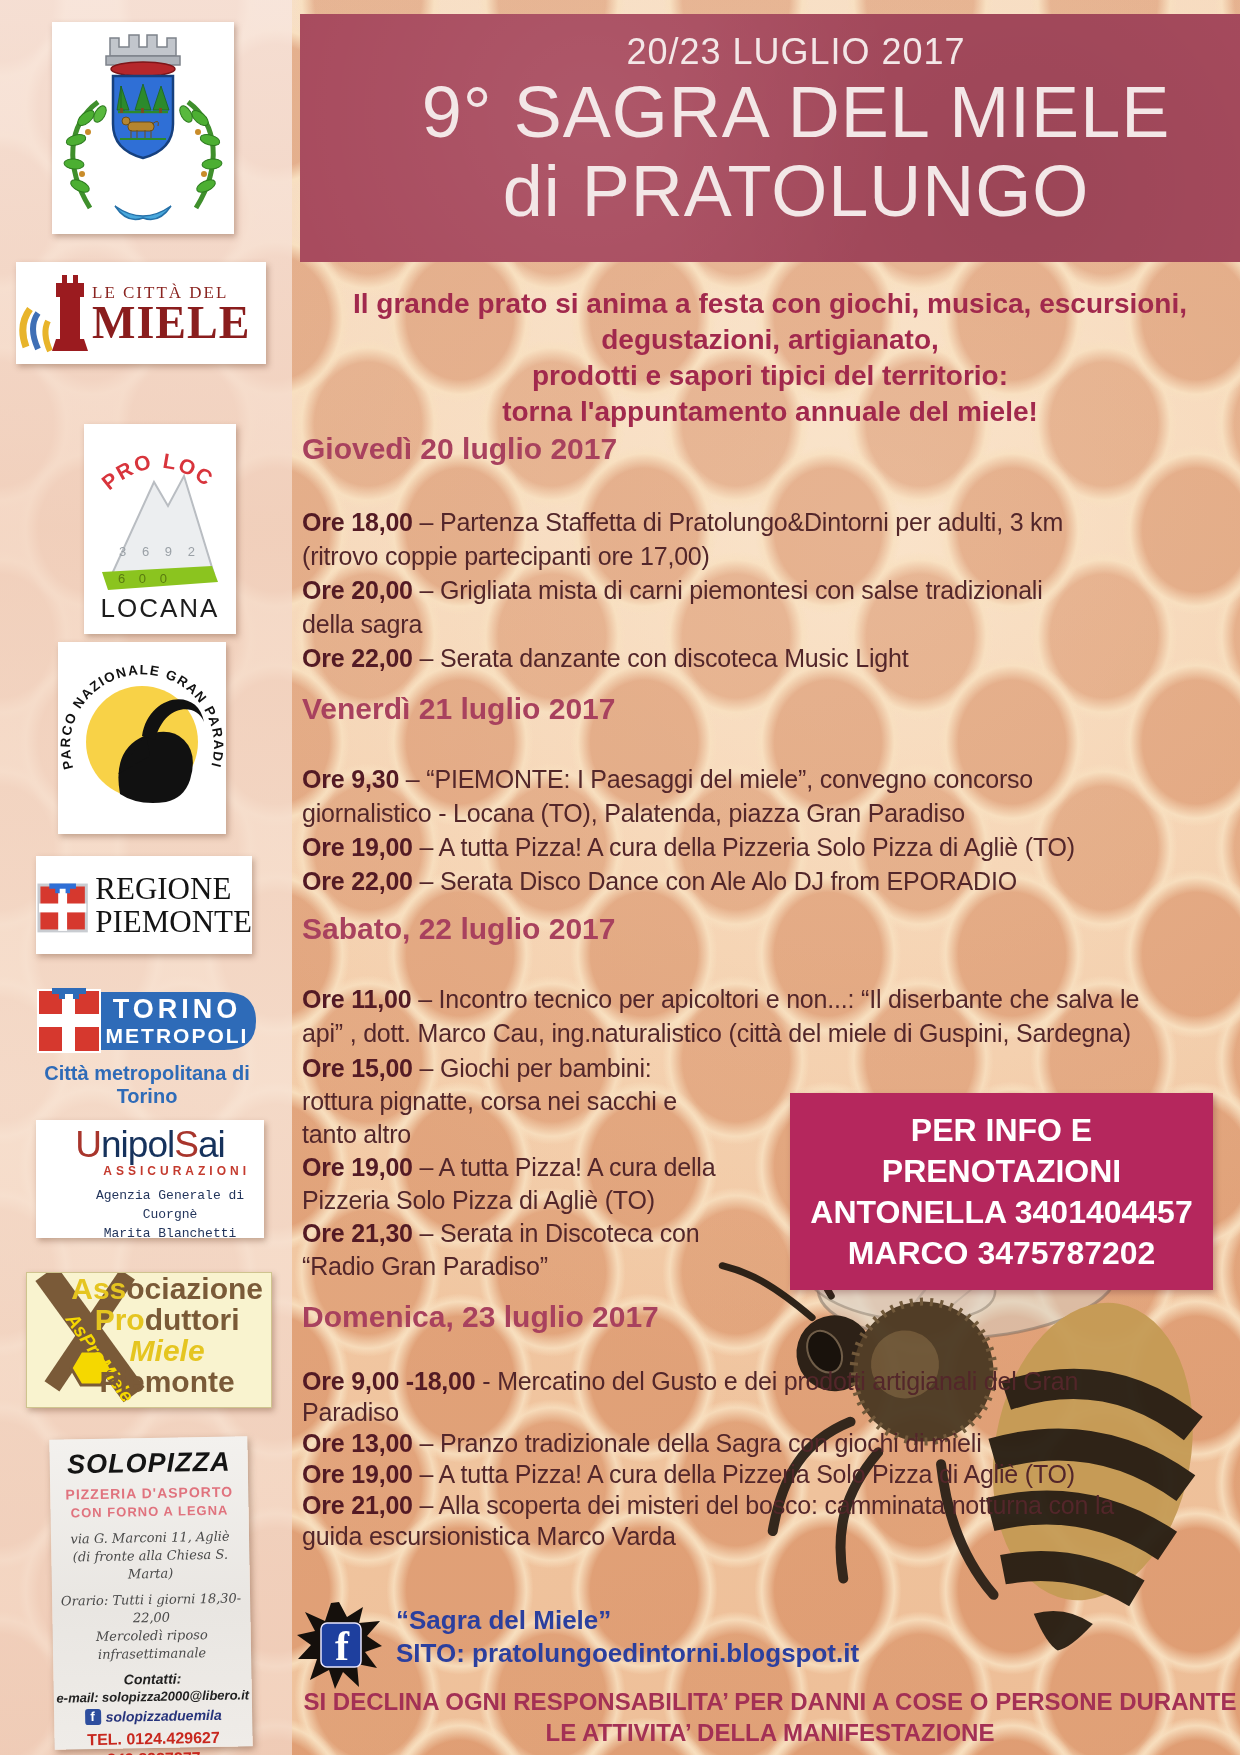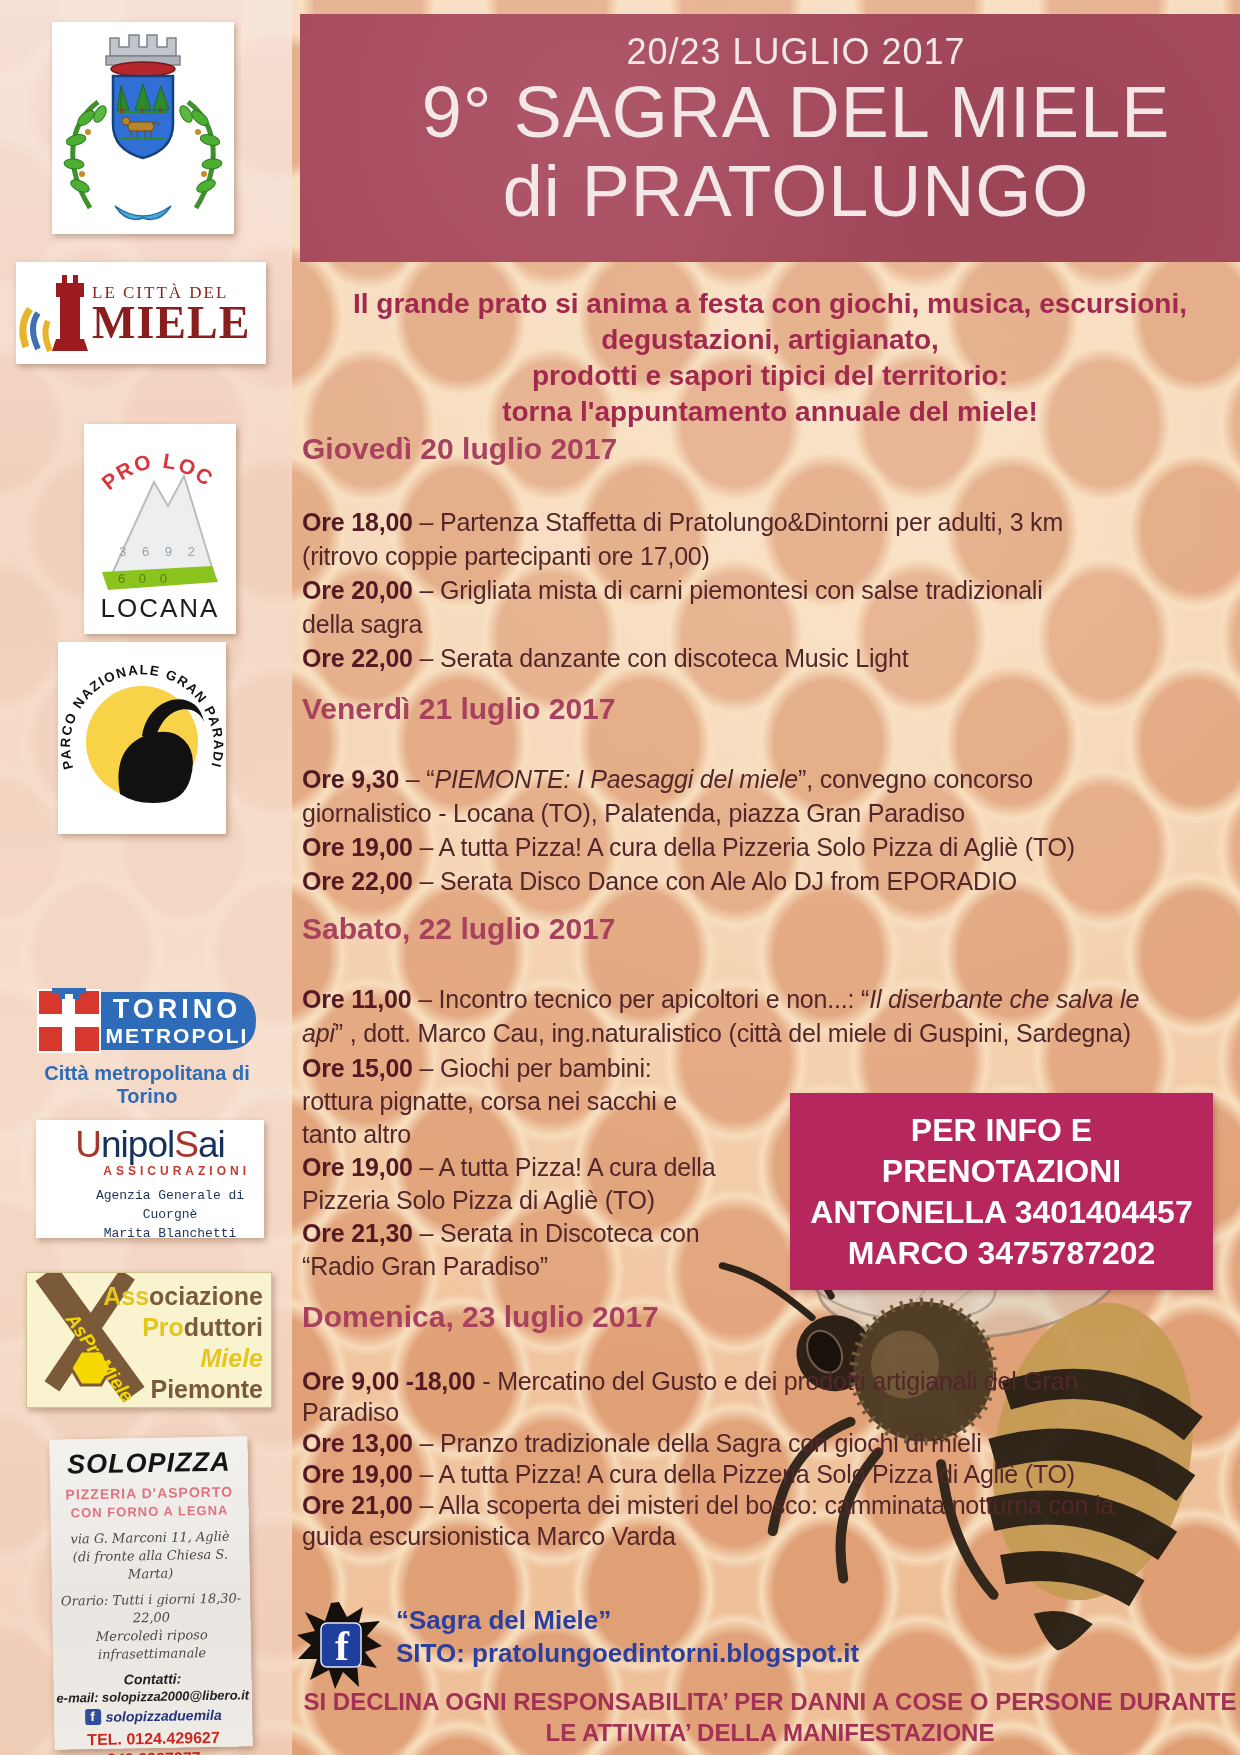--- a/index.html
+++ b/index.html
@@ -32,21 +32,21 @@
   .band .t1{font-size:72px;line-height:80px;letter-spacing:1px;}
   .band .t2{font-size:72px;line-height:78px;letter-spacing:1px;}
 
   .intro{left:310px;top:286px;width:920px;text-align:center;z-index:4;
     font-weight:bold;font-size:28px;line-height:36px;color:#a1294d;white-space:pre-line;}
 
   .day-h{z-index:4;font-weight:bold;font-size:30px;color:#a8415e;}
   .body-text{z-index:4;font-size:25px;line-height:34px;color:#53262a;letter-spacing:-0.2px;width:934px;}
   .body-text p{margin:0;}
   .time{font-weight:bold;color:#531a24;}
-  .it{font-style:italic;}
+  .it{}
   .narrow{width:470px;line-height:33px;}
   .sun{line-height:31px;}
 
   .infobox{left:790px;top:1093px;width:423px;height:197px;background:#b5275d;z-index:3;
     color:#fff;font-weight:bold;font-size:32px;line-height:41px;text-align:center;
     display:flex;align-items:center;justify-content:center;white-space:pre-line;box-shadow:2px 3px 6px rgba(96,30,40,.3);}
 
   .fb-blurb{left:396px;top:1604px;z-index:4;color:#2b3f9e;font-weight:bold;}
   .fb-blurb .l1{font-size:26px;line-height:33px;}
   .fb-blurb .l2{font-size:26px;line-height:33px;}
@@ -66,21 +66,21 @@
   .torino .sub{color:#2e6bb8;font-weight:bold;font-size:20px;margin-top:2px;text-align:center;width:226px;}
 
   .unipol{left:36px;top:1120px;width:228px;height:118px;text-align:center;padding-top:6px;box-sizing:border-box;}
   .unipol .brand{color:#16325c;font-weight:normal;font-size:37px;line-height:38px;letter-spacing:-1px;}
   .unipol .brand .red{color:#a8352c;}
   .unipol .assic{color:#c43a2e;font-weight:bold;font-size:12px;letter-spacing:4px;text-align:right;width:200px;margin:0 auto;}
   .unipol .ag{font-family:"Liberation Mono",monospace;font-weight:normal;font-size:13px;line-height:19px;color:#23355c;margin-top:8px;margin-left:40px;}
 
   .asp{left:26px;top:1272px;width:244px;height:134px;background:#f9f3cf;border:1px solid #cfc48e;
     box-shadow:2px 3px 6px rgba(96,52,28,.35);z-index:4;}
-  .asp .words{position:absolute;right:8px;top:8px;text-align:right;font-weight:bold;font-size:25px;line-height:31px;color:#7a5a38;}
+  .asp .words{position:absolute;right:8px;top:0;text-align:center;font-weight:bold;font-size:30px;line-height:31px;color:#7a5a38;}
   .asp .y{color:#e5c520;}
   .asp .mi{font-style:italic;}
 
   .solo{left:52px;top:1438px;width:198px;height:310px;z-index:4;transform:rotate(-1deg);
     background:linear-gradient(180deg,#f3f1ee,#e9e6e2 55%,#efece8);box-shadow:2px 3px 7px rgba(96,52,28,.4);
     text-align:center;box-sizing:border-box;padding-top:10px;}
   .solo .t{font-weight:bold;font-style:italic;font-size:27px;letter-spacing:1px;color:#141414;}
   .solo .p1{color:#e0737e;font-weight:bold;font-size:14px;letter-spacing:1px;margin-top:6px;}
   .solo .p2{color:#e0737e;font-weight:bold;font-size:13px;letter-spacing:1px;margin-top:3px;}
   .solo .scr{font-family:"DejaVu Serif",serif;font-style:italic;font-size:13px;line-height:18px;color:#4a4a4a;margin-top:10px;}
@@ -220,20 +220,32 @@
         <textPath href="#ringp" startOffset="2">PARCO NAZIONALE GRAN PARADISO</textPath>
       </text>
       <g fill="#111">
         <path d="M62,152 Q54,108 86,94 Q112,84 126,98 Q140,112 132,138 Q126,156 108,160 Q80,164 62,152 Z"></path>
         <path d="M88,92 L60,132 L92,114 Z"></path>
         <path d="M84,94 C90,52 140,44 146,80 C138,60 106,62 97,98 Z"></path>
       </g>
     </svg>
   </div>
 
+  <div class="abs card regione">
+    <svg width="72" height="78" viewBox="0 0 72 78">
+      <rect x="4" y="12" width="64" height="62" fill="#d6382e" stroke="#c9ccd1" stroke-width="4"></rect>
+      <rect x="30" y="12" width="12" height="62" fill="#fff"></rect>
+      <rect x="4" y="37" width="64" height="12" fill="#fff"></rect>
+      <path d="M18,10 h36 v7 h-8 v6 h-6 v-6 h-8 v6 h-6 v-6 h-8 Z" fill="#2f6fd6"></path>
+    </svg>
+    <div class="txt">
+      <div>REGIONE</div>
+      <div>PIEMONTE</div>
+    </div>
+  </div>
 
   <div class="abs torino">
     <svg width="226" height="70" viewBox="0 0 226 70">
       <path d="M62,6 H190 Q222,6 222,35 Q222,64 190,64 H62 Z" fill="#2e6bb8"></path>
       <rect x="4" y="4" width="62" height="62" fill="#d6382e" stroke="#fff" stroke-width="2"></rect>
       <rect x="28" y="4" width="13" height="62" fill="#fff"></rect>
       <rect x="4" y="28" width="62" height="13" fill="#fff"></rect>
       <path d="M18,2 h34 v6 h-7 v5 h-6 v-5 h-8 v5 h-6 v-5 h-7 Z" fill="#2e6bb8"></path>
       <text x="143" y="32" text-anchor="middle" font-size="27" font-weight="bold" fill="#fff" letter-spacing="4">TORINO</text>
       <text x="143" y="57" text-anchor="middle" font-size="21" font-weight="bold" fill="#fff" letter-spacing="2">METROPOLI</text>

